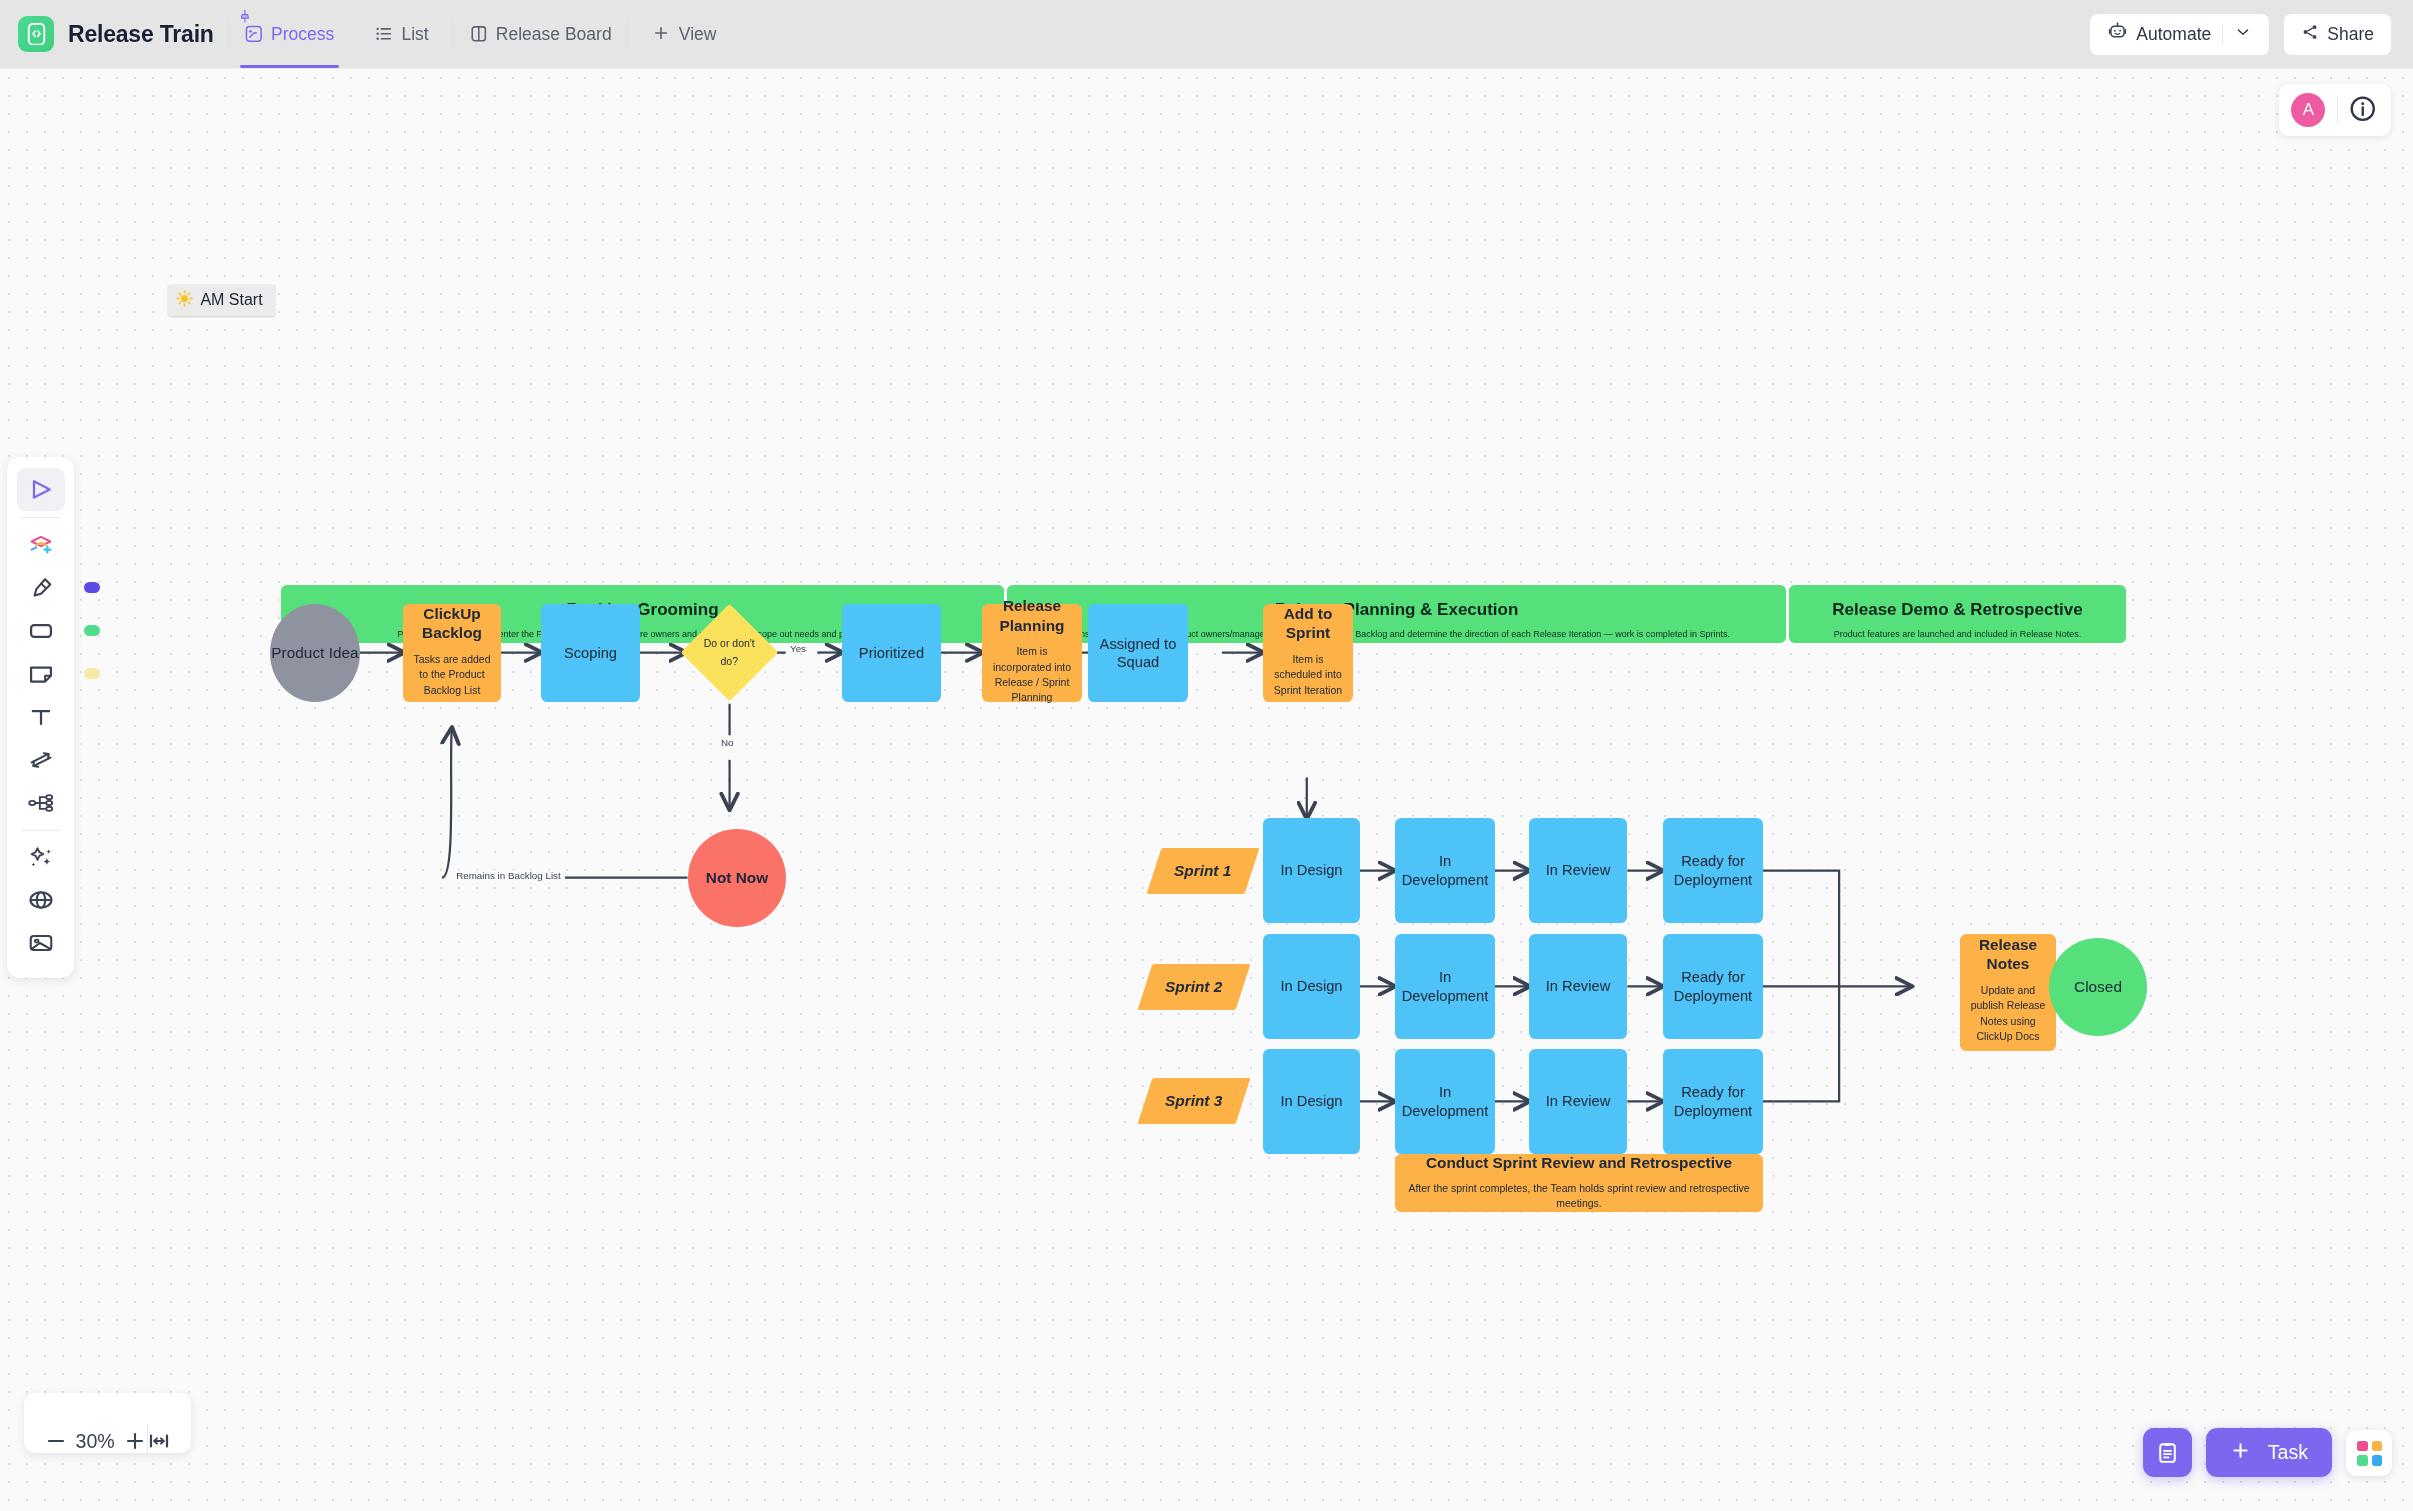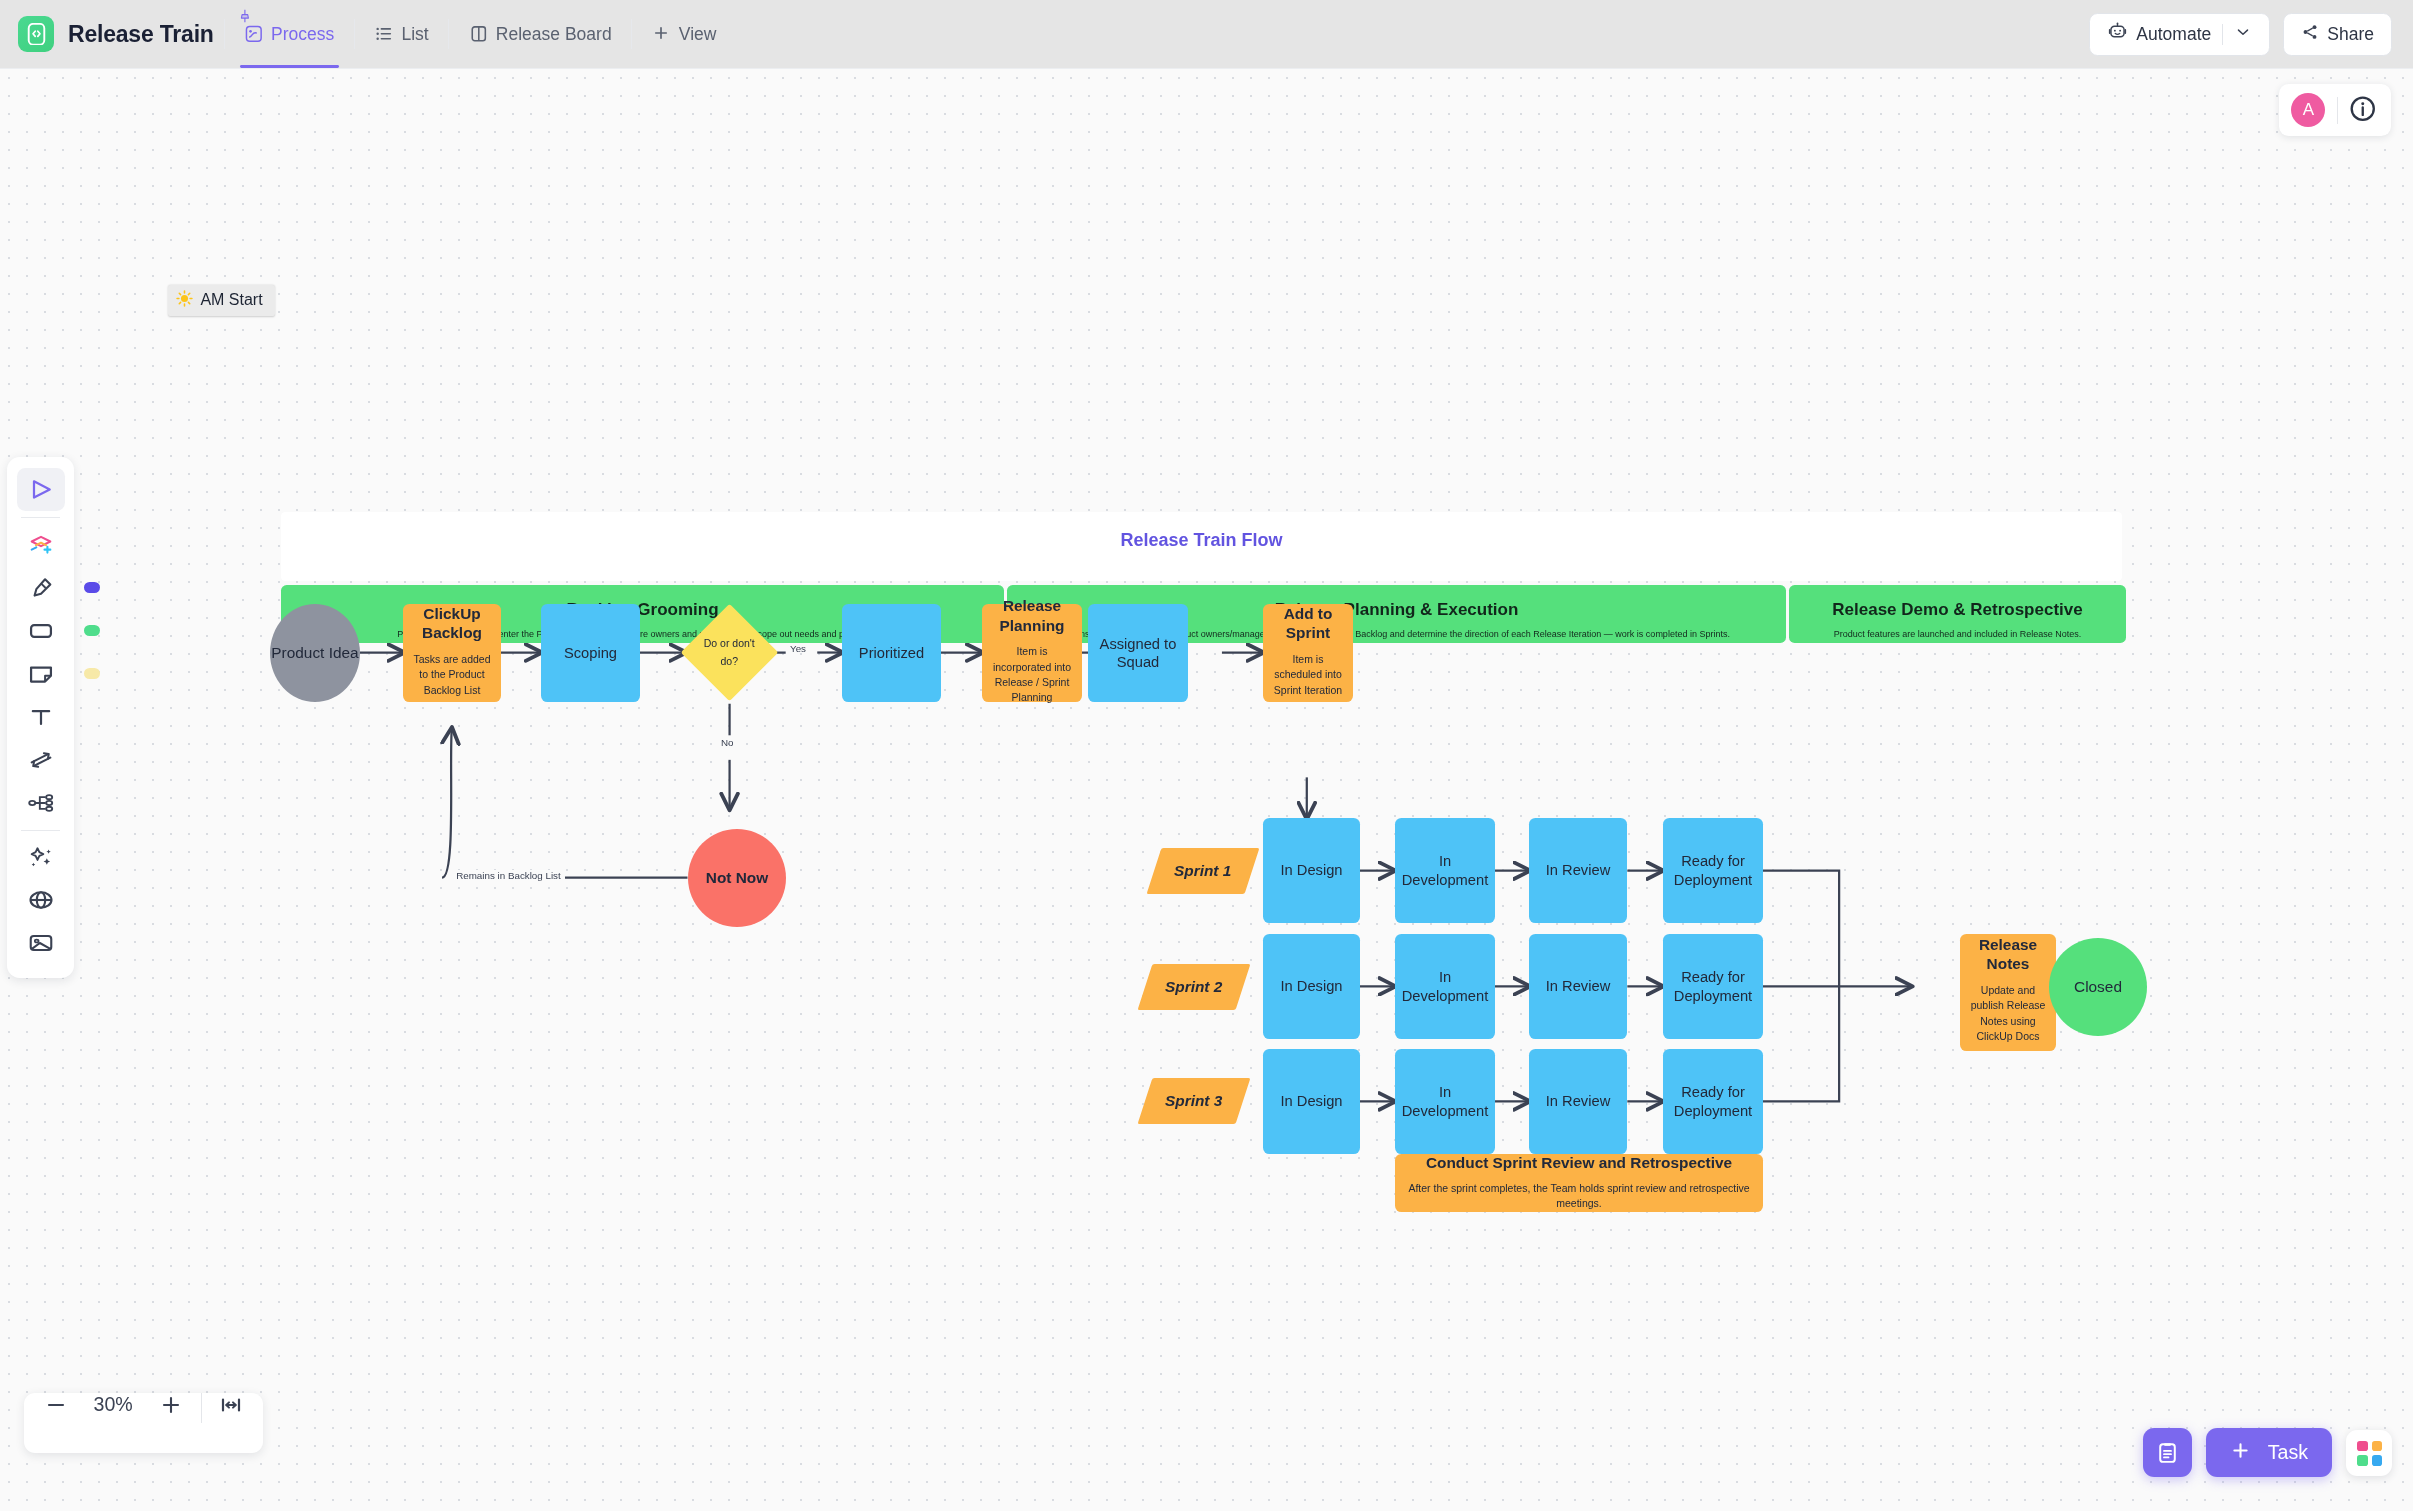--- a/index.html
+++ b/index.html
@@ -109,21 +109,21 @@
   .dotbadge {
     position: absolute; right: -35px; width: 15.4px; height: 11.2px;
     border-radius: 6.3px;
   }
 
   
   #zoomctl {
     position: absolute; left: 24px; bottom: 58px;
     height: 60px; background: #fff; border-radius: 11.2px;
     box-shadow: 0 2.1px 9.8px rgba(25,35,60,.10);
-    display: flex; align-items: flex-start; padding: 0 19.6px; gap: 18px;
+    display: flex; align-items: flex-end; padding: 0 19.6px; 
     z-index: 30;
   }
   #zoomctl .zbtn { cursor:pointer; display:flex; align-items:center; justify-content:center;}
   #zoom-value { font-size: 19.6px; color: #3b4253; min-width: 55px; text-align:center;}
   .z-sep { width:0.7px; height:29.5px; background:#e4e6ea; }
 
   
   #bottomright {
     position: absolute; right: 21px; bottom: 34px;
     display: flex; align-items: center; gap: 14px; z-index: 30;
@@ -369,23 +369,20 @@
 
       <path d="M2512 1143 H 2622 V 1472 H 2512"></path>
       <line x1="2512" y1="1308" x2="2725" y2="1308" marker-end="url(#ah)"></line>
 
       <line x1="2862" y1="1308" x2="2920" y2="1308" marker-end="url(#ah)"></line>
     </g>
   </svg>
 
   <div id="diagram">
 
-    <div id="flow-title-card">
-      <div id="flow-title">Release Train Flow</div>
-    </div>
 
     <div class="lane" style="left:281px; top:516px; width:723px; height:58px;">
       <div class="lane-title">Backlog Grooming</div>
       <div class="lane-sub">Product/feature requests enter the Product Backlog List, where owners and stakeholders scope out needs and prioritization</div>
     </div>
     <div class="lane" style="left:1007px; top:516px; width:779px; height:58px;">
       <div class="lane-title">Release Planning &amp; Execution</div>
       <div class="lane-sub">Teams, stakeholders, and product owners/managers review the Program Backlog and determine the direction of each Release Iteration — work is completed in Sprints.</div>
     </div>
     <div class="lane" style="left:1789px; top:516px; width:337px; height:58px;">

